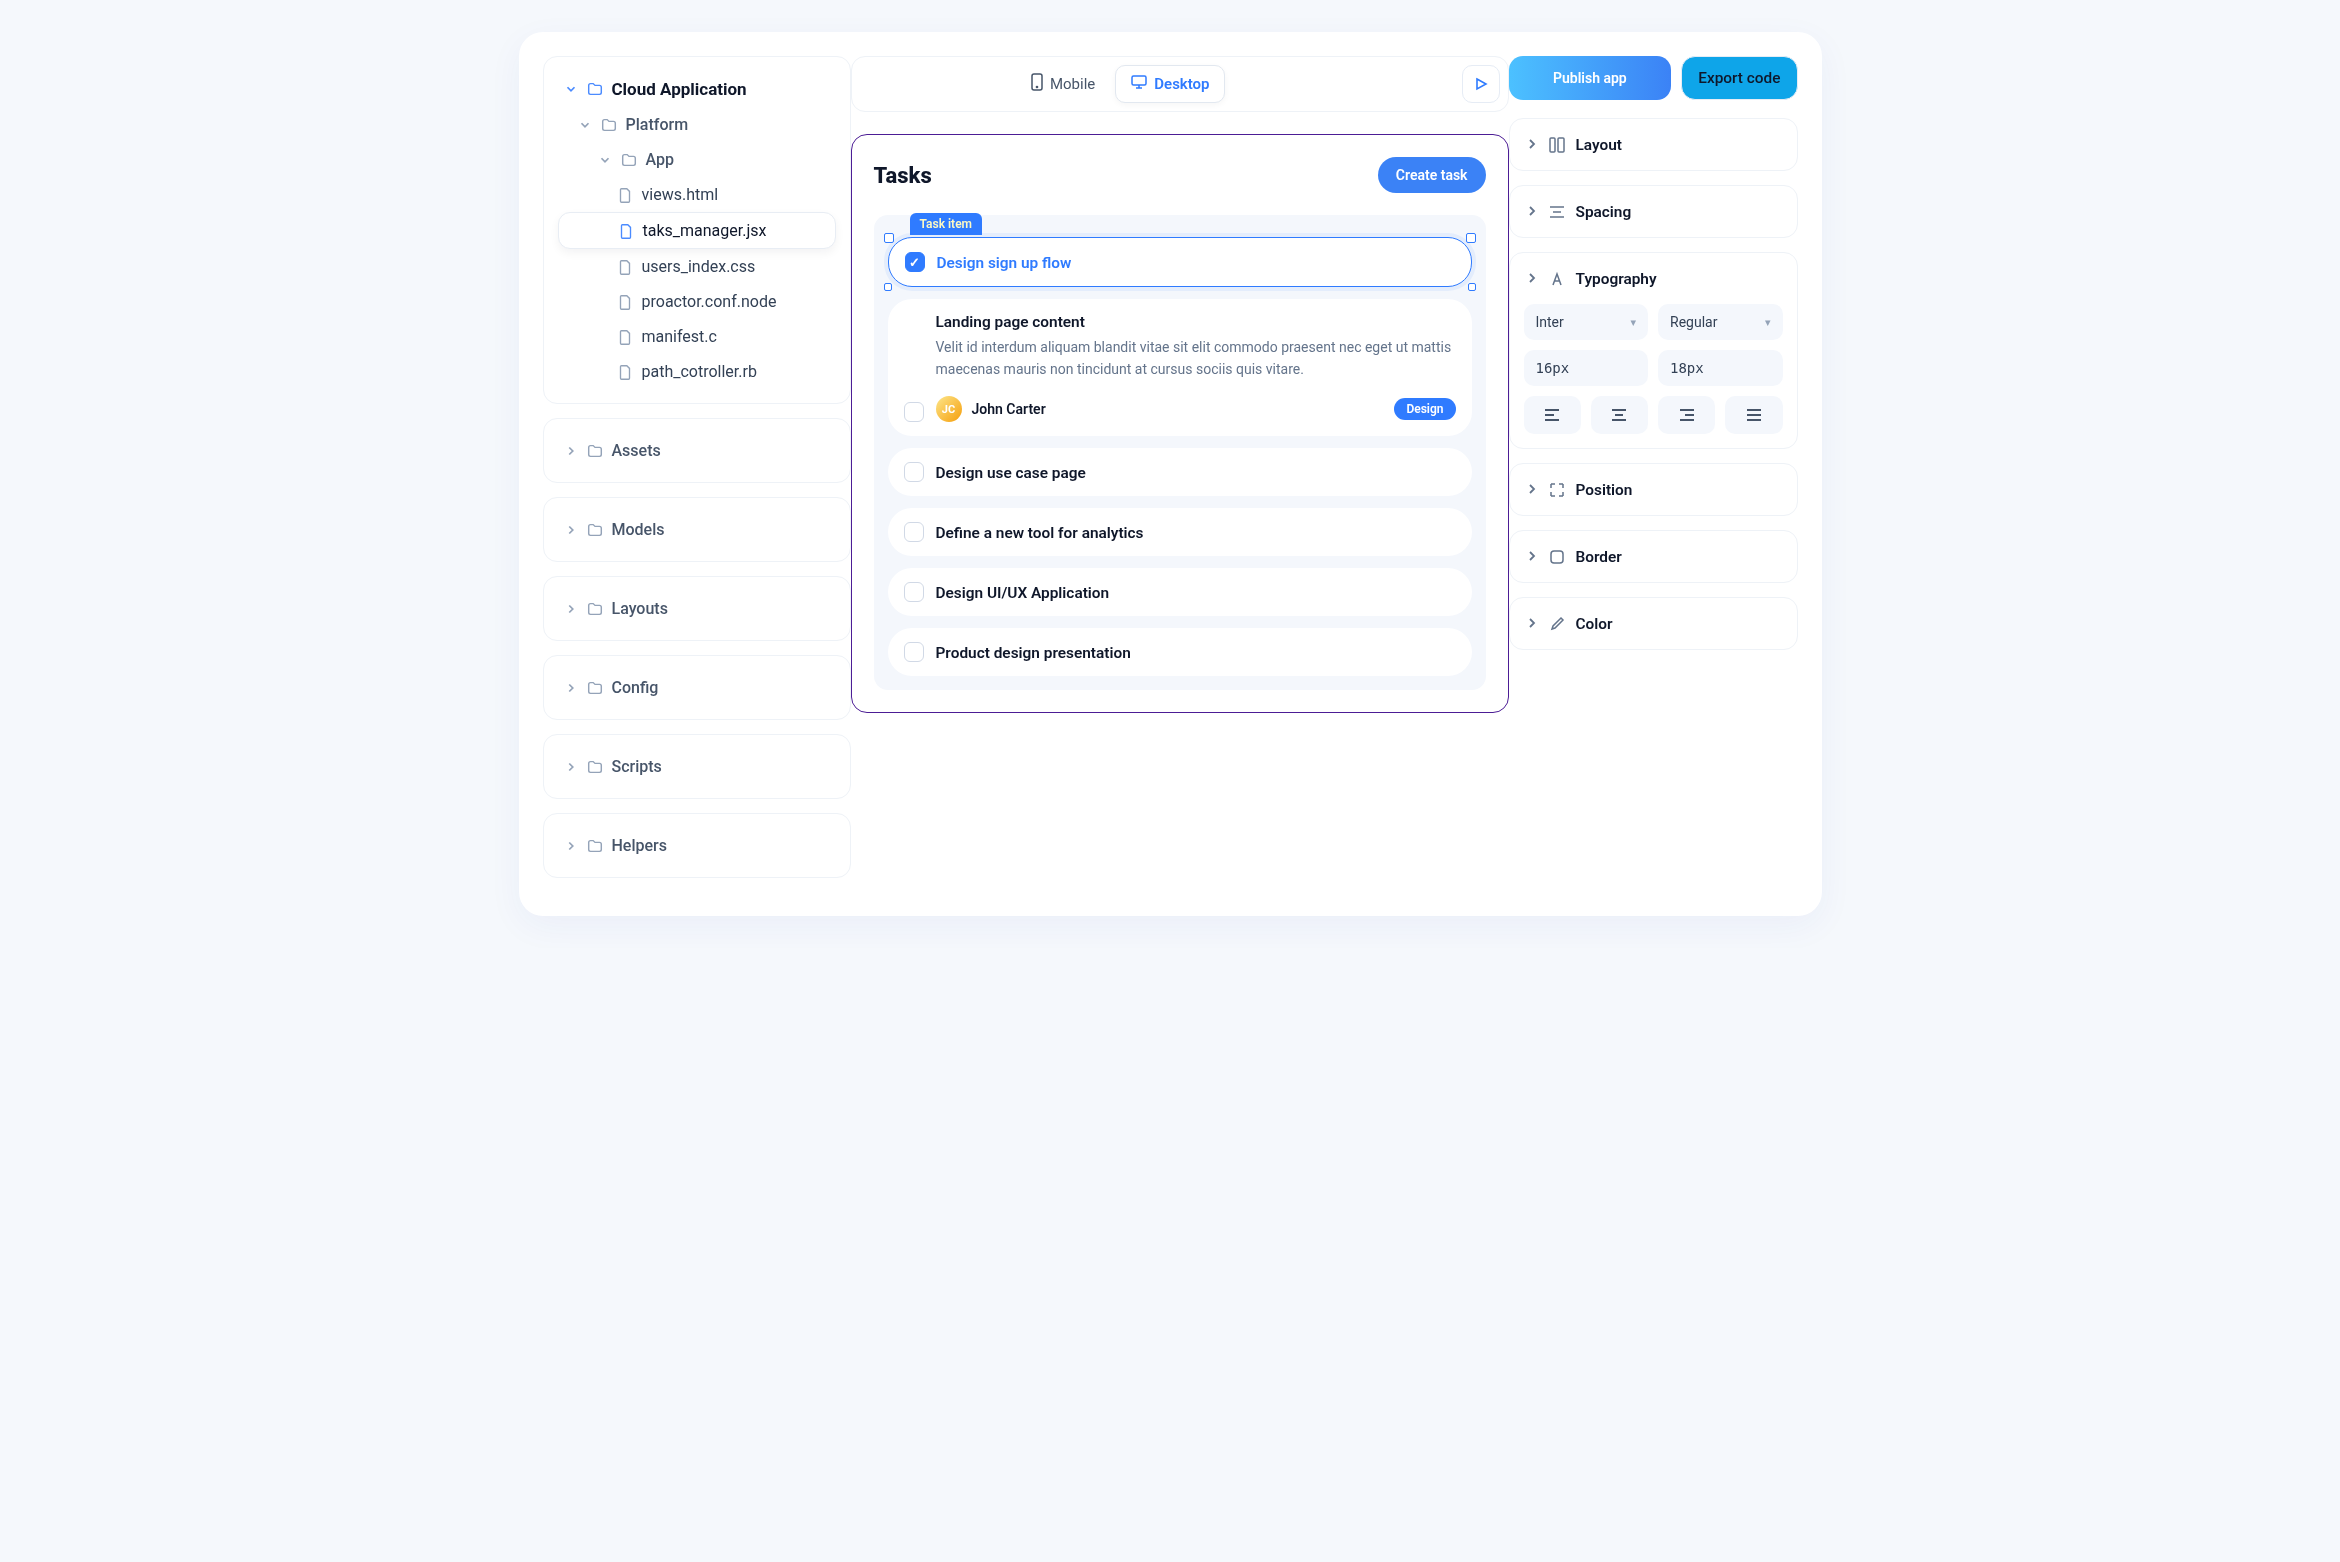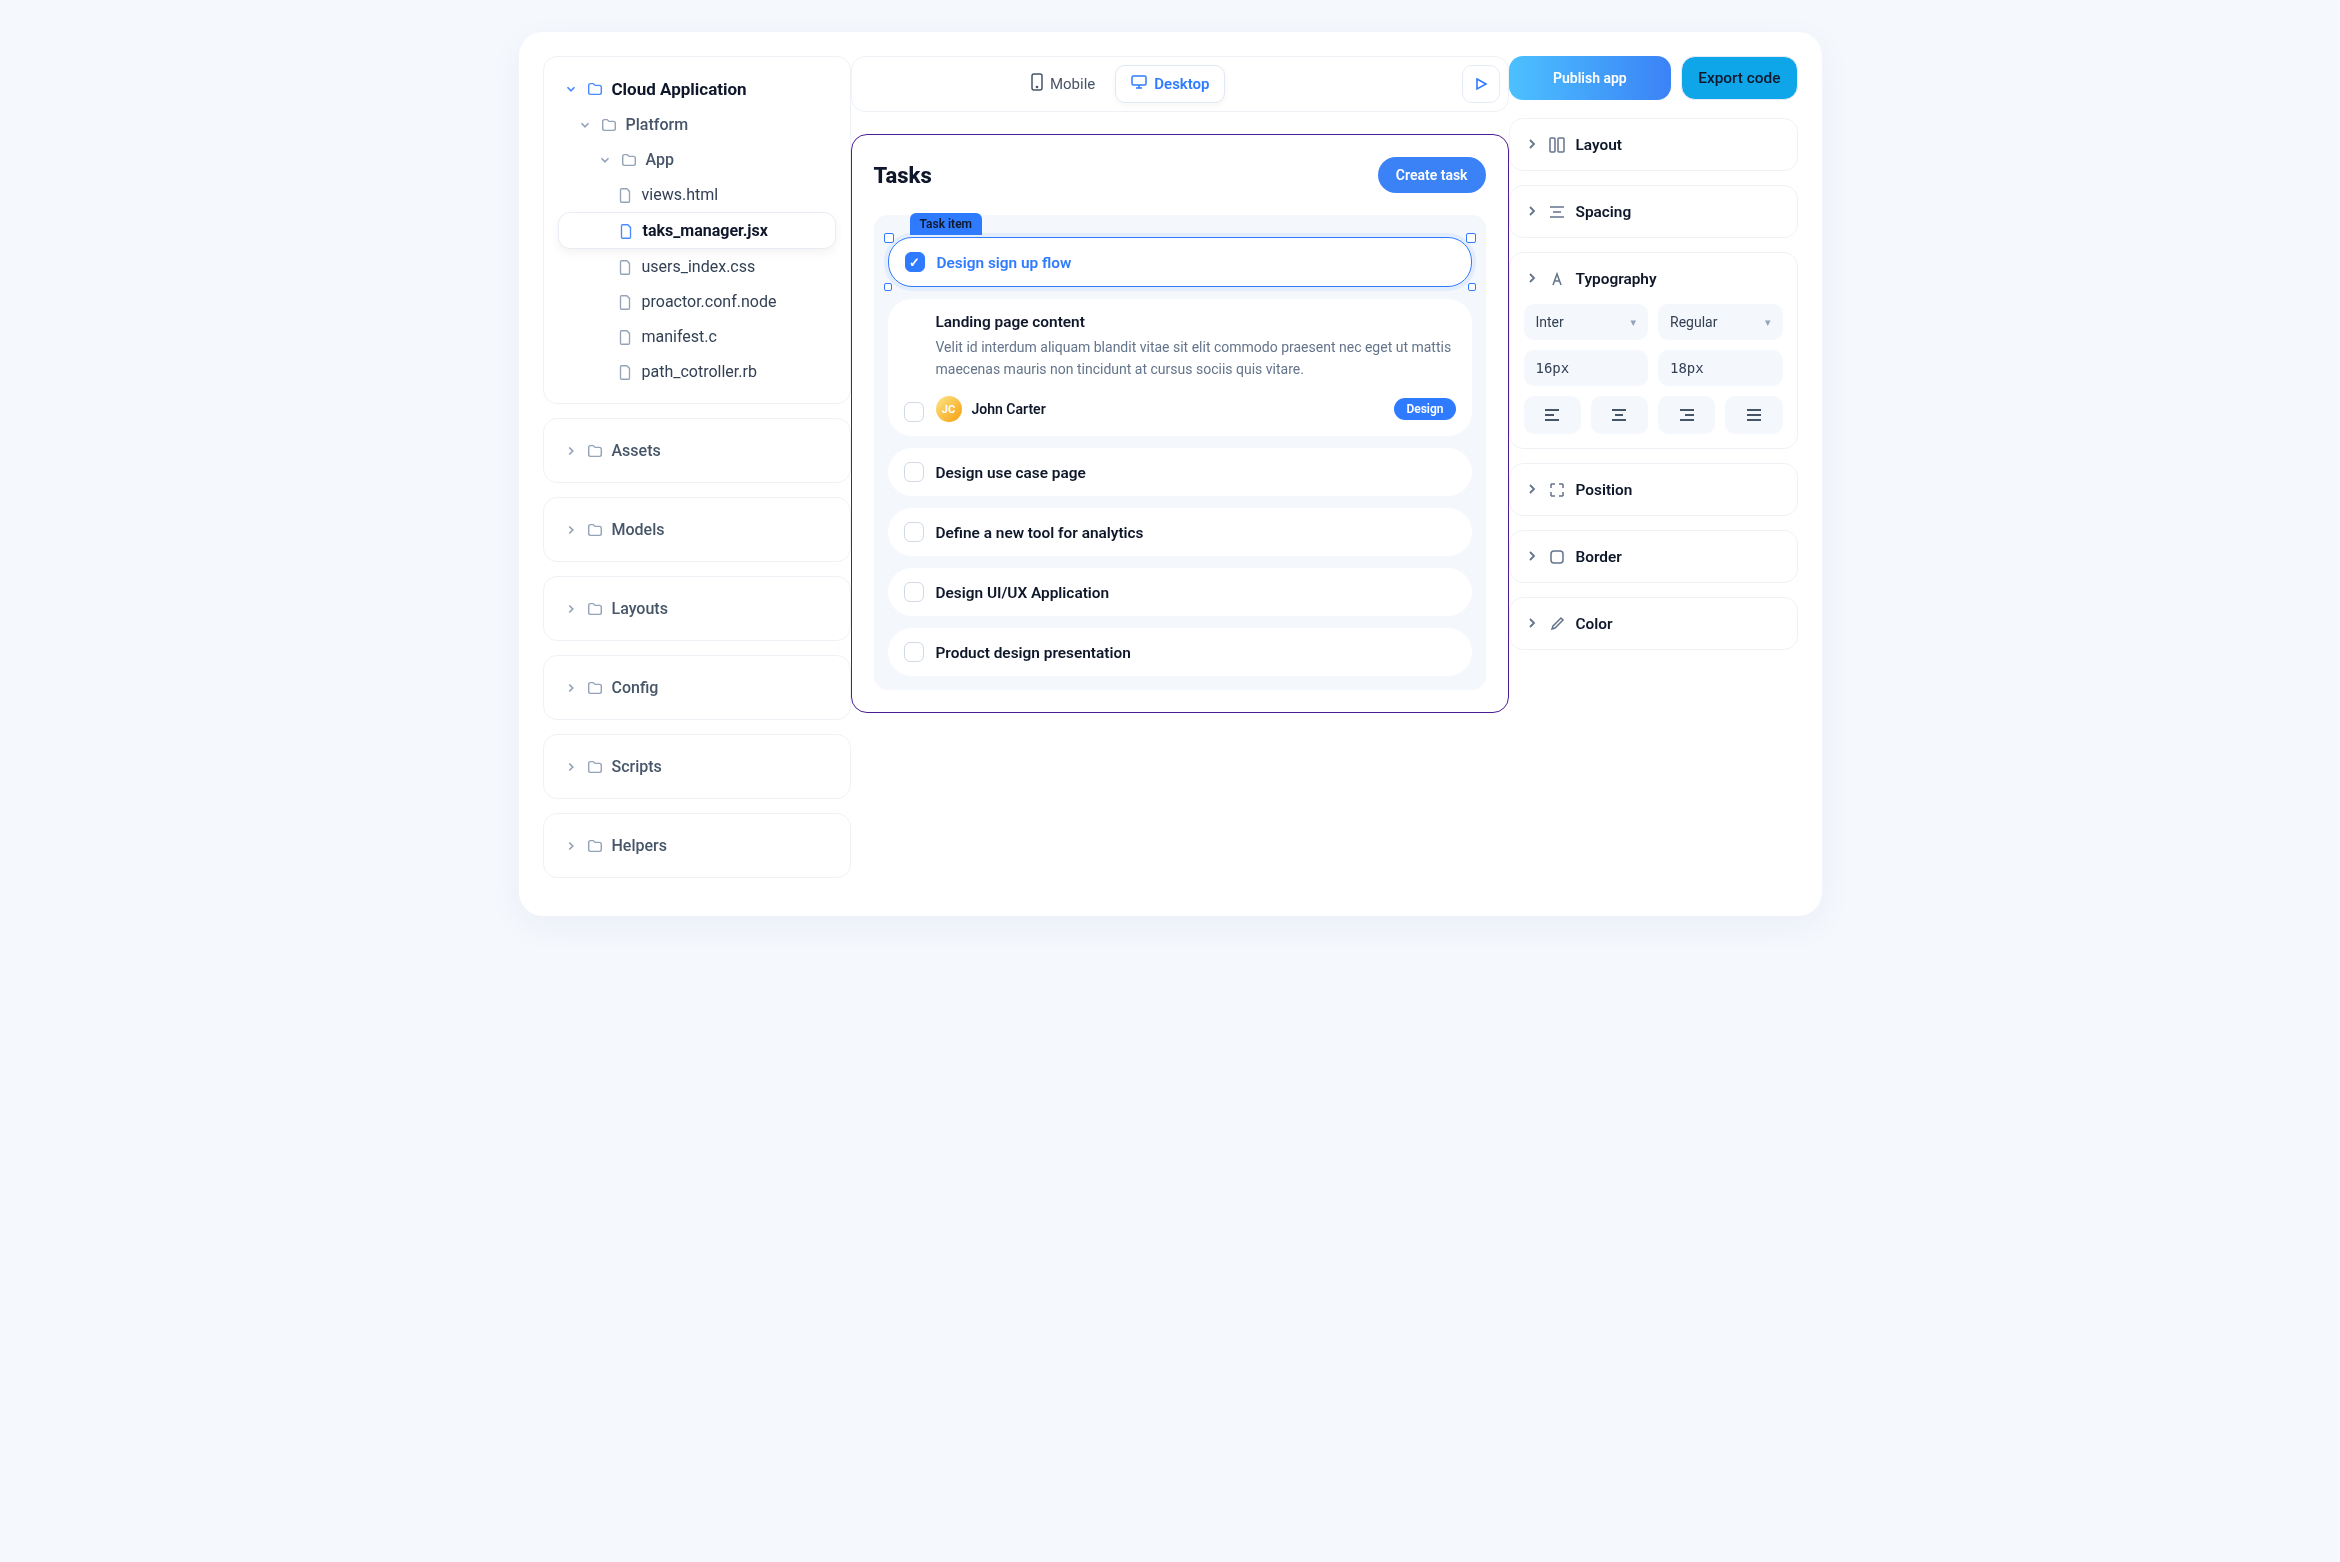--- a/index.html
+++ b/index.html
@@ -3,39 +3,39 @@
 <meta charset="utf-8">
 <style>
 *{box-sizing:border-box;margin:0;padding:0;font-family:-apple-system,BlinkMacSystemFont,'Segoe UI',Roboto,sans-serif}
 body{background:#f5f8fc;padding:32px;color:#0f172a}
 .app{background:#fff;border-radius:24px;padding:24px;display:flex;max-width:1303px;margin:0 auto;box-shadow:0 10px 35px rgba(30,64,175,.05)}
 .sidebar{width:308px;flex-shrink:0}
 .tree-card{background:#fff;border:1px solid #eef2f7;border-radius:14px;padding:14px 14px;margin-bottom:14px}
 .tree-row{display:flex;align-items:center;gap:8px;padding:8px 6px;border-radius:10px;cursor:pointer;font-size:16px;color:#334155}
 .tree-row.root{font-size:17px;font-weight:700;color:#0f172a}
 .tree-row.folder{font-weight:500;color:#475569}
-.tree-row.file.active{background:#fff;border:1px solid #e8edf4;border-radius:12px;box-shadow:0 4px 10px rgba(15,23,42,.05);font-weight:700;color:#0f172a}
+.tree-row.file.active{background:#fff;border:1px solid #e8edf4;border-radius:12px;box-shadow:0 4px 10px rgba(15,23,42,.05);font-weight:400;color:#0f172a}
 .ind1{padding-left:20px}.ind2{padding-left:40px}.ind3{padding-left:58px}
 .chev{width:14px;height:14px;flex-shrink:0;color:#4b8bff}
 .chev svg{display:block}
 .folder-icon,.file-icon{width:18px;height:18px;flex-shrink:0}
 .folder-icon svg{color:#4b8bff}
 .file-icon svg{color:#94a3b8}
 .canvas{flex:1;min-width:0}
 .toolbar{display:flex;align-items:center;background:#fff;border:1px solid #eef2f7;border-radius:14px;padding:8px;margin-bottom:22px}
 .viewport-tabs{display:flex;gap:6px;margin:0 auto}
 .vp-tab{display:flex;align-items:center;gap:6px;padding:8px 14px;border-radius:10px;font-size:15px;cursor:pointer;color:#475569}
 .vp-tab.active{background:#fff;border:1px solid #e2e8f0;color:#2f7bff;font-weight:600;box-shadow:0 2px 6px rgba(0,0,0,.04)}
 .play-btn{width:38px;height:38px;border:1px solid #e6ecf5;border-radius:10px;display:flex;align-items:center;justify-content:center;cursor:pointer;color:#2f7bff;margin-left:auto}
 .preview{background:#fff;border:1px solid #4c1d95;border-radius:16px;padding:22px}
 .preview-head{display:flex;align-items:center;justify-content:space-between;margin-bottom:22px}
 .preview-title{font-size:22px;font-weight:800;color:#0f172a}
 .primary-btn{background:#3b82f6;color:#fff;border:none;border-radius:994px;padding:10px 18px;font-size:14px;font-weight:600;cursor:pointer}
 .tasks-panel{background:#f4f7fc;border-radius:14px;padding:22px 14px 14px;position:relative}
-.sel-label{position:absolute;top:0;left:36px;background:#2f7bff;color:#0f172a;font-size:12px;font-weight:600;padding:4px 10px;border-radius:6px 6px 0 0;transform:translateY(-2px)}
+.sel-label{position:absolute;top:0;left:36px;background:#2f7bff;color:#fef9c3;font-size:12px;font-weight:600;padding:4px 10px;border-radius:6px 6px 0 0;transform:translateY(-2px)}
 .task{background:#fff;border-radius:24px;padding:14px 16px;margin-bottom:12px;display:flex;gap:12px;align-items:flex-end}
 .task.selected{border:1.5px solid #2f7bff;position:relative;box-shadow:0 0 0 4px rgba(47,123,255,.08)}
 .task.selected::before,.task.selected::after{content:"";position:absolute;width:8px;height:8px;background:#fff;border:1.5px solid #2f7bff;border-radius:2px}
 .task.selected::before{top:-5px;left:-5px}.task.selected::after{top:-5px;right:-5px}
 .task.selected .h-bl,.task.selected .h-br{position:absolute;width:8px;height:8px;background:#fff;border:1.5px solid #2f7bff;border-radius:2px;bottom:-5px}
 .task.selected .h-bl{left:-5px}.task.selected .h-br{right:-5px}
 .chk{width:20px;height:20px;border:1.5px solid #d1d9e6;border-radius:6px;flex-shrink:0;display:flex;align-items:center;justify-content:center;cursor:pointer}
 .chk.checked{background:#2f7bff;border-color:#2f7bff}
 .chk.checked::after{content:"✓";color:#fff;font-size:13px;font-weight:700}
 .task-title{font-size:15.4px;font-weight:600;color:#0f172a}

